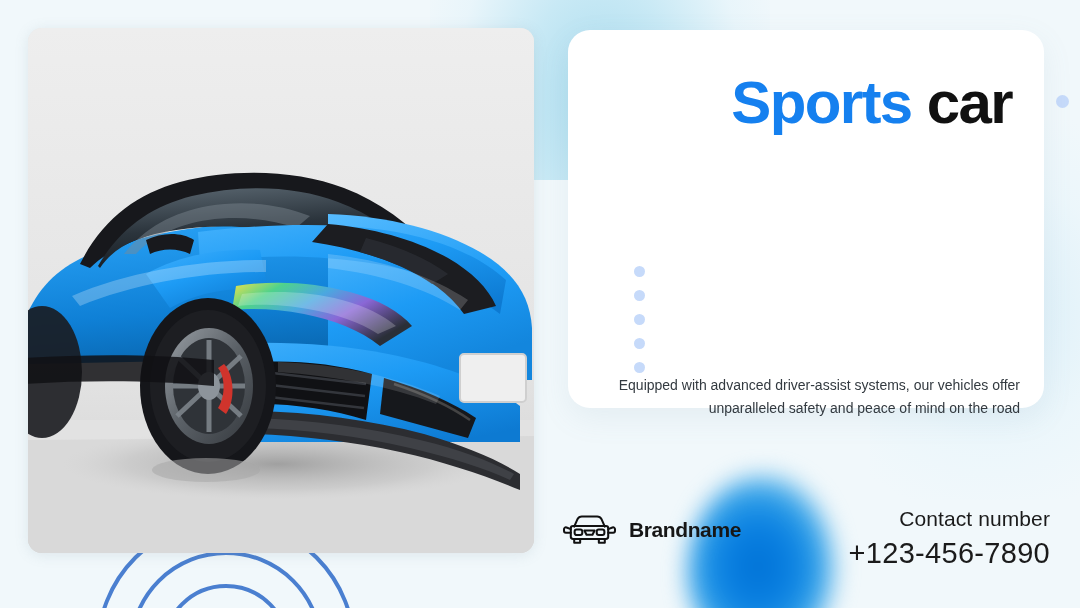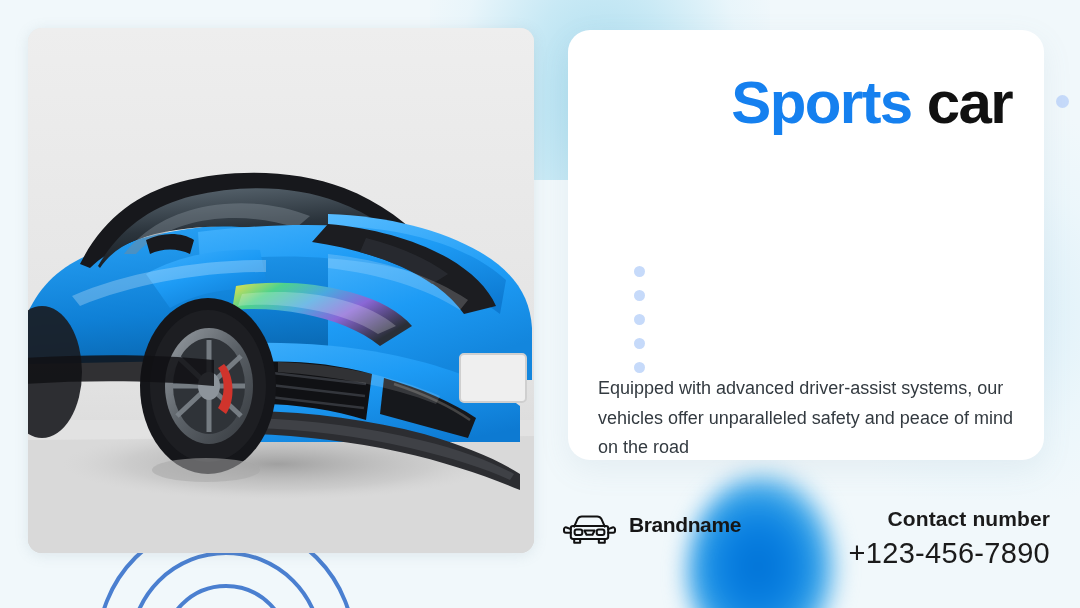--- a/index.html
+++ b/index.html
@@ -81,21 +81,21 @@
     box-shadow: 0 2px 14px rgba(120,140,155,0.16);
   }
   #photo-panel svg { display: block; width: 100%; height: 100%; }
 
   
   #headline-card {
     position: absolute;
     left: 568px;
     top: 30px;
     width: 476px;
-    height: 430px;
+    height: 378px;
     background: #ffffff;
     border-radius: 22px;
     box-shadow: 0 10px 30px rgba(120,150,170,0.10);
     padding: 36px 30px 13px 30px;
   }
 
   #headline {
     text-align: right;
     font-size: 60px;
     line-height: 1.22;
@@ -120,53 +120,54 @@
     height: 11px;
     border-radius: 50%;
     background: #c6dafa;
   }
 
   #card-paragraph {
     position: absolute;
     left: 30px;
     right: 24px;
     top: 344px;
-    text-align: left;
-    font-size: 18px;
+    text-align: right;
+    font-size: 14px;
     line-height: 1.65;
     color: #333a40;
     font-weight: 400;
   }
 
   
   #brand-block {
     position: absolute;
     left: 562px;
     top: 513px;
     display: flex;
+    align-items: center;
     gap: 12px;
   }
   #brand-icon { display: block; width: 55px; height: 34px; }
   #brand-name {
     font-size: 21px;
     font-weight: 700;
     color: #161616;
     letter-spacing: -0.4px;
   }
 
   #contact-block {
     position: absolute;
     right: 30px;
     top: 505px;
     text-align: right;
     color: #1b1b1b;
   }
   #contact-label {
     font-size: 21px;
-    font-weight: 700;
+    font-weight: 400;
     line-height: 1.36;
     letter-spacing: 0.1px;
   }
   #contact-number {
     font-size: 29px;
     font-weight: 400;
     line-height: 1.36;
     letter-spacing: 0.3px;
   }
 </style>

